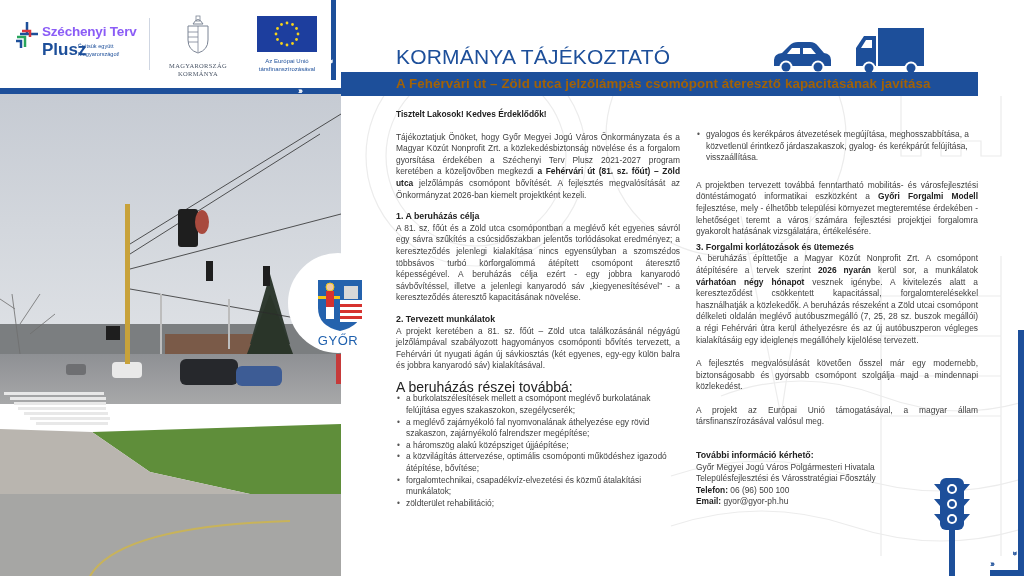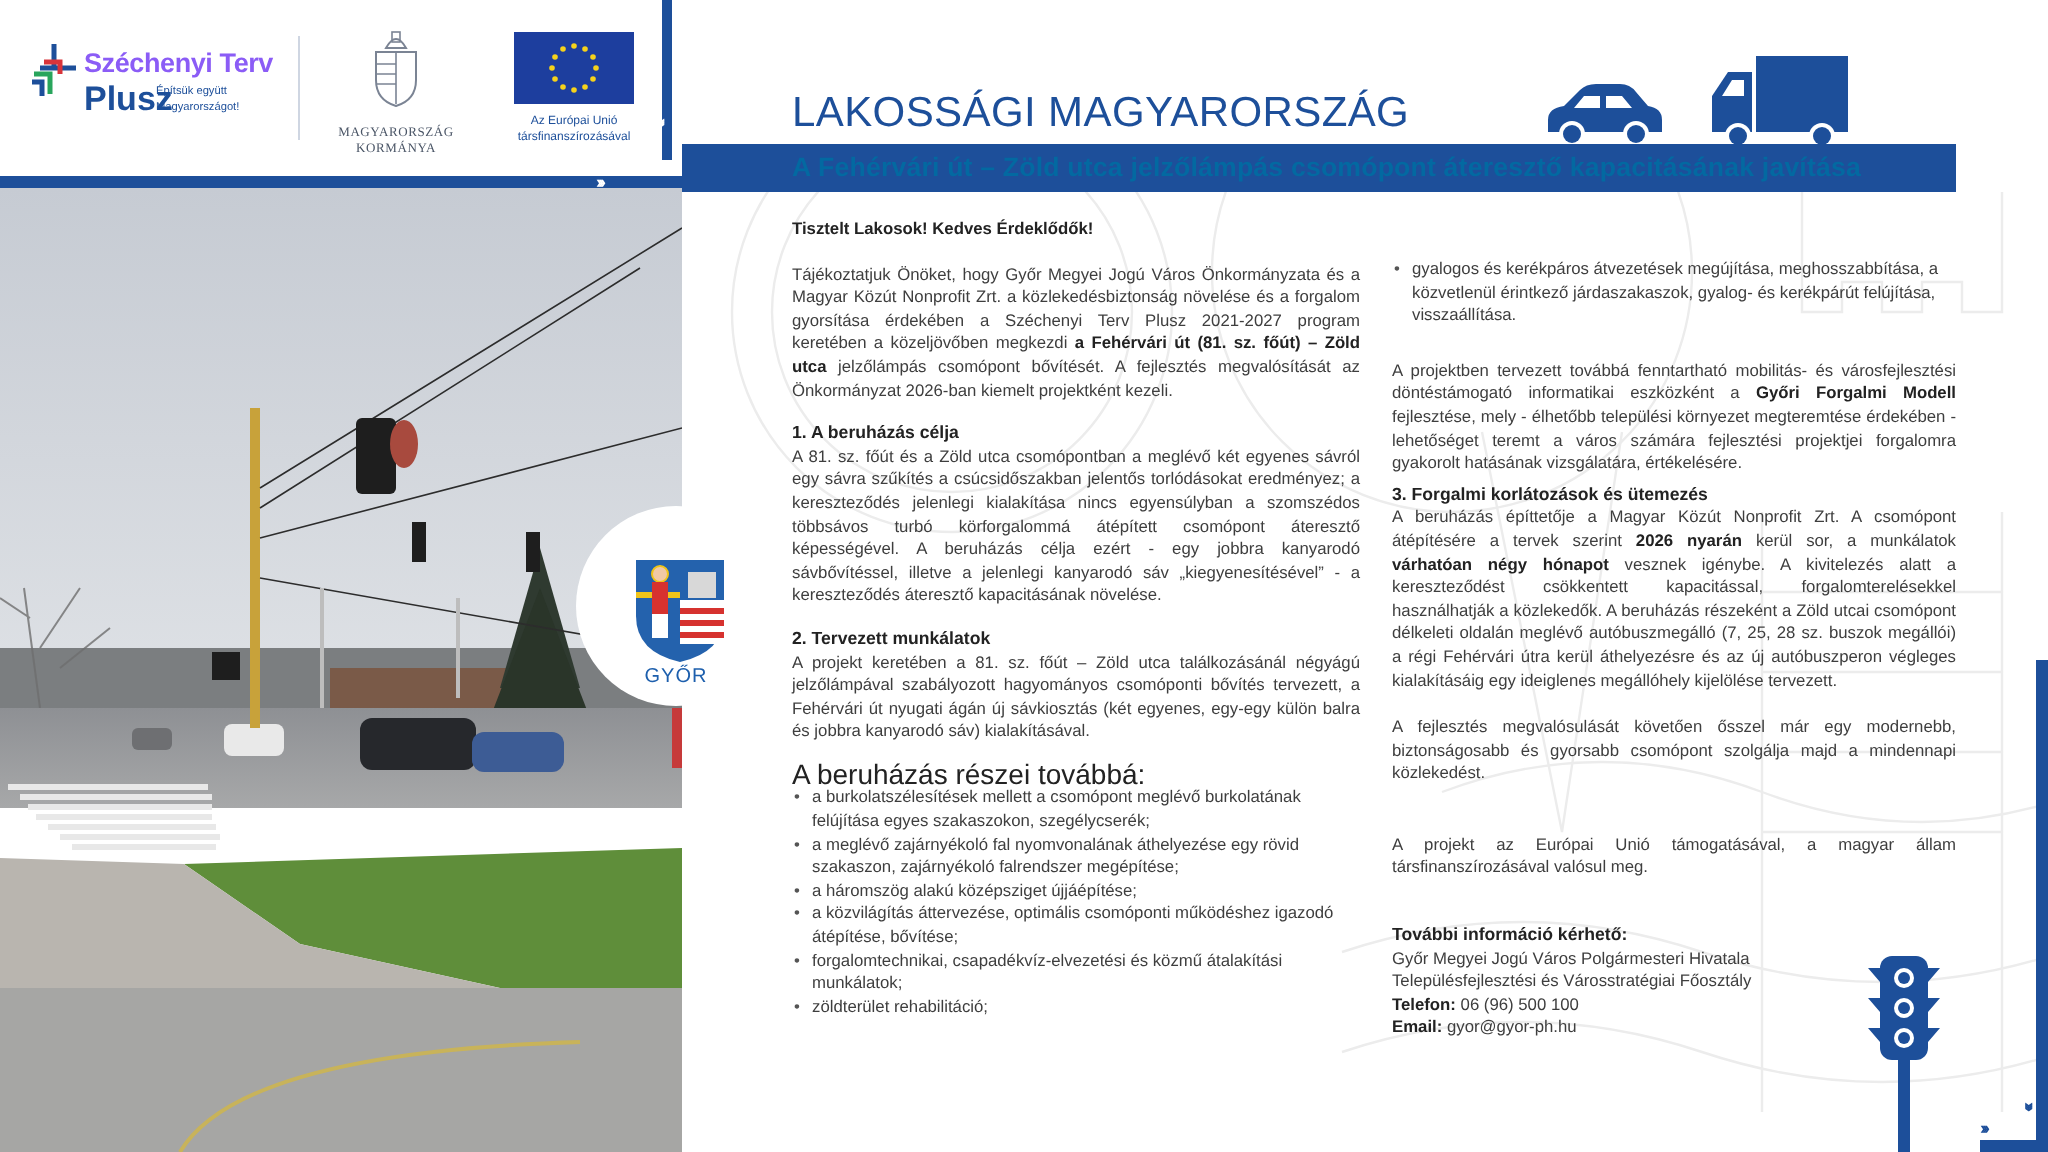--- a/index.html
+++ b/index.html
@@ -25,26 +25,26 @@
   .frame-top { position: absolute; left: 0; top: 88px; width: 345px; height: 6px; background: #1d4f9a; }
   .frame-vert { position: absolute; left: 331px; top: 0; width: 5px; height: 80px; background: #1d4f9a; }
   .chev { position: absolute; color: #ffffff; font-size: 9px; font-weight: bold; line-height: 1; letter-spacing: -2px; }
 
   
   .photo { position: absolute; left: 0; top: 94px; width: 341px; height: 482px; overflow: hidden; }
 
   
   .badge { position: absolute; left: 288px; top: 253px; width: 100px; height: 100px; border-radius: 50%; background: #ffffff; }
   .badge-shield { position: absolute; left: 28px; top: 25px; width: 48px; height: 54px; }
-  .badge-name { position: absolute; left: 0; width: 100%; top: 80px; text-align: center; font-size: 10px; color: #1d5fad; letter-spacing: 0.5px; }
+  .badge-name { position: absolute; left: 0; width: 100%; top: 80px; text-align: center; font-size: 13px; color: #1d5fad; letter-spacing: 0.5px; }
 
   
   .title { position: absolute; left: 396px; top: 45px; font-size: 21px; color: #1d4f9a; letter-spacing: 0.2px; }
   .subtitle-bar { position: absolute; left: 341px; top: 72px; width: 637px; height: 24px; background: #1d4f9a; }
-  .subtitle { position: absolute; left: 396px; top: 76px; font-size: 13.3px; color: #0369a1; font-weight: bold; white-space: nowrap; letter-spacing: 0.1px; }
+  .subtitle { position: absolute; left: 396px; top: 76px; font-size: 13.3px; color: #a16207; font-weight: bold; white-space: nowrap; letter-spacing: 0.1px; }
   .car { position: absolute; left: 770px; top: 40px; width: 65px; height: 34px; }
   .truck { position: absolute; left: 854px; top: 26px; width: 72px; height: 50px; }
 
   
   .col { position: absolute; font-size: 8.4px; line-height: 11.6px; color: #3e3e3e; }
   .col-left { left: 396px; top: 109px; width: 284px; }
   .col-right { left: 696px; top: 129px; width: 282px; }
   .col p { margin-bottom: 10px; text-align: justify; }
   .greet { font-weight: bold; color: #222; margin-bottom: 11px !important; }
   .h { font-weight: bold; color: #222; font-size: 8.8px; margin-bottom: 0 !important; }
@@ -208,21 +208,21 @@
       </g>
     <rect x="28" y="8" width="14" height="13" fill="#d8d8d8"></rect>
     <rect x="2" y="18" width="22" height="3" fill="#f0c419"></rect>
     <circle cx="14" cy="9" r="4" fill="#f1c9a5" stroke="#f0c419"></circle>
     <rect x="10" y="13" width="8" height="16" fill="#d6322f"></rect>
     <rect x="10" y="29" width="8" height="12" fill="#ffffff"></rect>
   </svg>
   <div class="badge-name">GYŐR</div>
 </div>
 
-<div class="title">LAKOSSÁGI MAGYARORSZÁG</div>
+<div class="title">KORMÁNYA TÁJÉKOZTATÓ</div>
 <svg class="car" viewBox="0 0 65 34">
   <path d="M4 20 q0 -6 8 -7 l8 -8 q3 -3 8 -3 h12 q5 0 8 4 l6 7 q7 1 7 7 v6 h-57 z" fill="#1d4f9a"></path>
   <path d="M22 8 h8 v6 h-13 z M33 8 h8 l5 6 h-13 z" fill="#ffffff"></path>
   <circle cx="16" cy="27" r="6.5" fill="#ffffff"></circle>
     <circle cx="16" cy="27" r="4.5" fill="#1d4f9a"></circle>
   <circle cx="48" cy="27" r="6.5" fill="#ffffff"></circle>
     <circle cx="48" cy="27" r="4.5" fill="#1d4f9a"></circle>
 </svg>
 <svg class="truck" viewBox="0 0 72 50">
   <rect x="24" y="2" width="46" height="38" fill="#1d4f9a"></rect>
@@ -254,21 +254,21 @@
   </ul>
 </div>
 
 <div class="col col-right">
   <ul class="bul" style="margin-bottom:16px;">
     <li>gyalogos és kerékpáros átvezetések megújítása, meghosszabbítása, a közvetlenül érintkező járdaszakaszok, gyalog- és kerékpárút felújítása, visszaállítása.</li>
   </ul>
   <p style="margin-bottom:4px;"><span>A projektben tervezett továbbá fenntartható mobilitás- és városfejlesztési döntéstámogató informatikai eszközként a </span><b>Győri Forgalmi Modell</b><span> fejlesztése, mely - élhetőbb települési környezet megteremtése érdekében - lehetőséget teremt a város számára fejlesztési projektjei forgalomra gyakorolt hatásának vizsgálatára, értékelésére.</span></p>
   <p class="h">3. Forgalmi korlátozások és ütemezés</p>
   <p style="margin-bottom:12px;"><span>A beruházás építtetője a Magyar Közút Nonprofit Zrt. A csomópont átépítésére a tervek szerint </span><b>2026 nyarán</b><span> kerül sor, a munkálatok </span><b>várhatóan négy hónapot</b><span> vesznek igénybe. A kivitelezés alatt a kereszteződést csökkentett kapacitással, forgalomterelésekkel használhatják a közlekedők. A beruházás részeként a Zöld utcai csomópont délkeleti oldalán meglévő autóbuszmegálló (7, 25, 28 sz. buszok megállói) a régi Fehérvári útra kerül áthelyezésre és az új autóbuszperon végleges kialakításáig egy ideiglenes megállóhely kijelölése tervezett.</span></p>
-  <p style="margin-bottom:24px;">A fejlesztés megvalósulását követően ősszel már egy modernebb, biztonságosabb és gyorsabb csomópont szolgálja majd a mindennapi közlekedést.</p>
+  <p style="margin-bottom:12px;">A fejlesztés megvalósulását követően ősszel már egy modernebb, biztonságosabb és gyorsabb csomópont szolgálja majd a mindennapi közlekedést.</p>
   <p style="margin-bottom:22px;">A projekt az Európai Unió támogatásával, a magyar állam társfinanszírozásával valósul meg.</p>
   <p class="h contact-line">További információ kérhető:</p>
   <p class="contact-line">Győr Megyei Jogú Város Polgármesteri Hivatala</p>
   <p class="contact-line">Településfejlesztési és Városstratégiai Főosztály</p>
   <p class="contact-line"><b>Telefon:</b> <span>06 (96) 500 100</span></p>
   <p class="contact-line"><b>Email:</b> <span>gyor@gyor-ph.hu</span></p>
 </div>
 
 <svg class="tlight" viewBox="0 0 44 102">
   <rect x="10" y="4" width="24" height="52" rx="6" fill="#1d4f9a"></rect>

